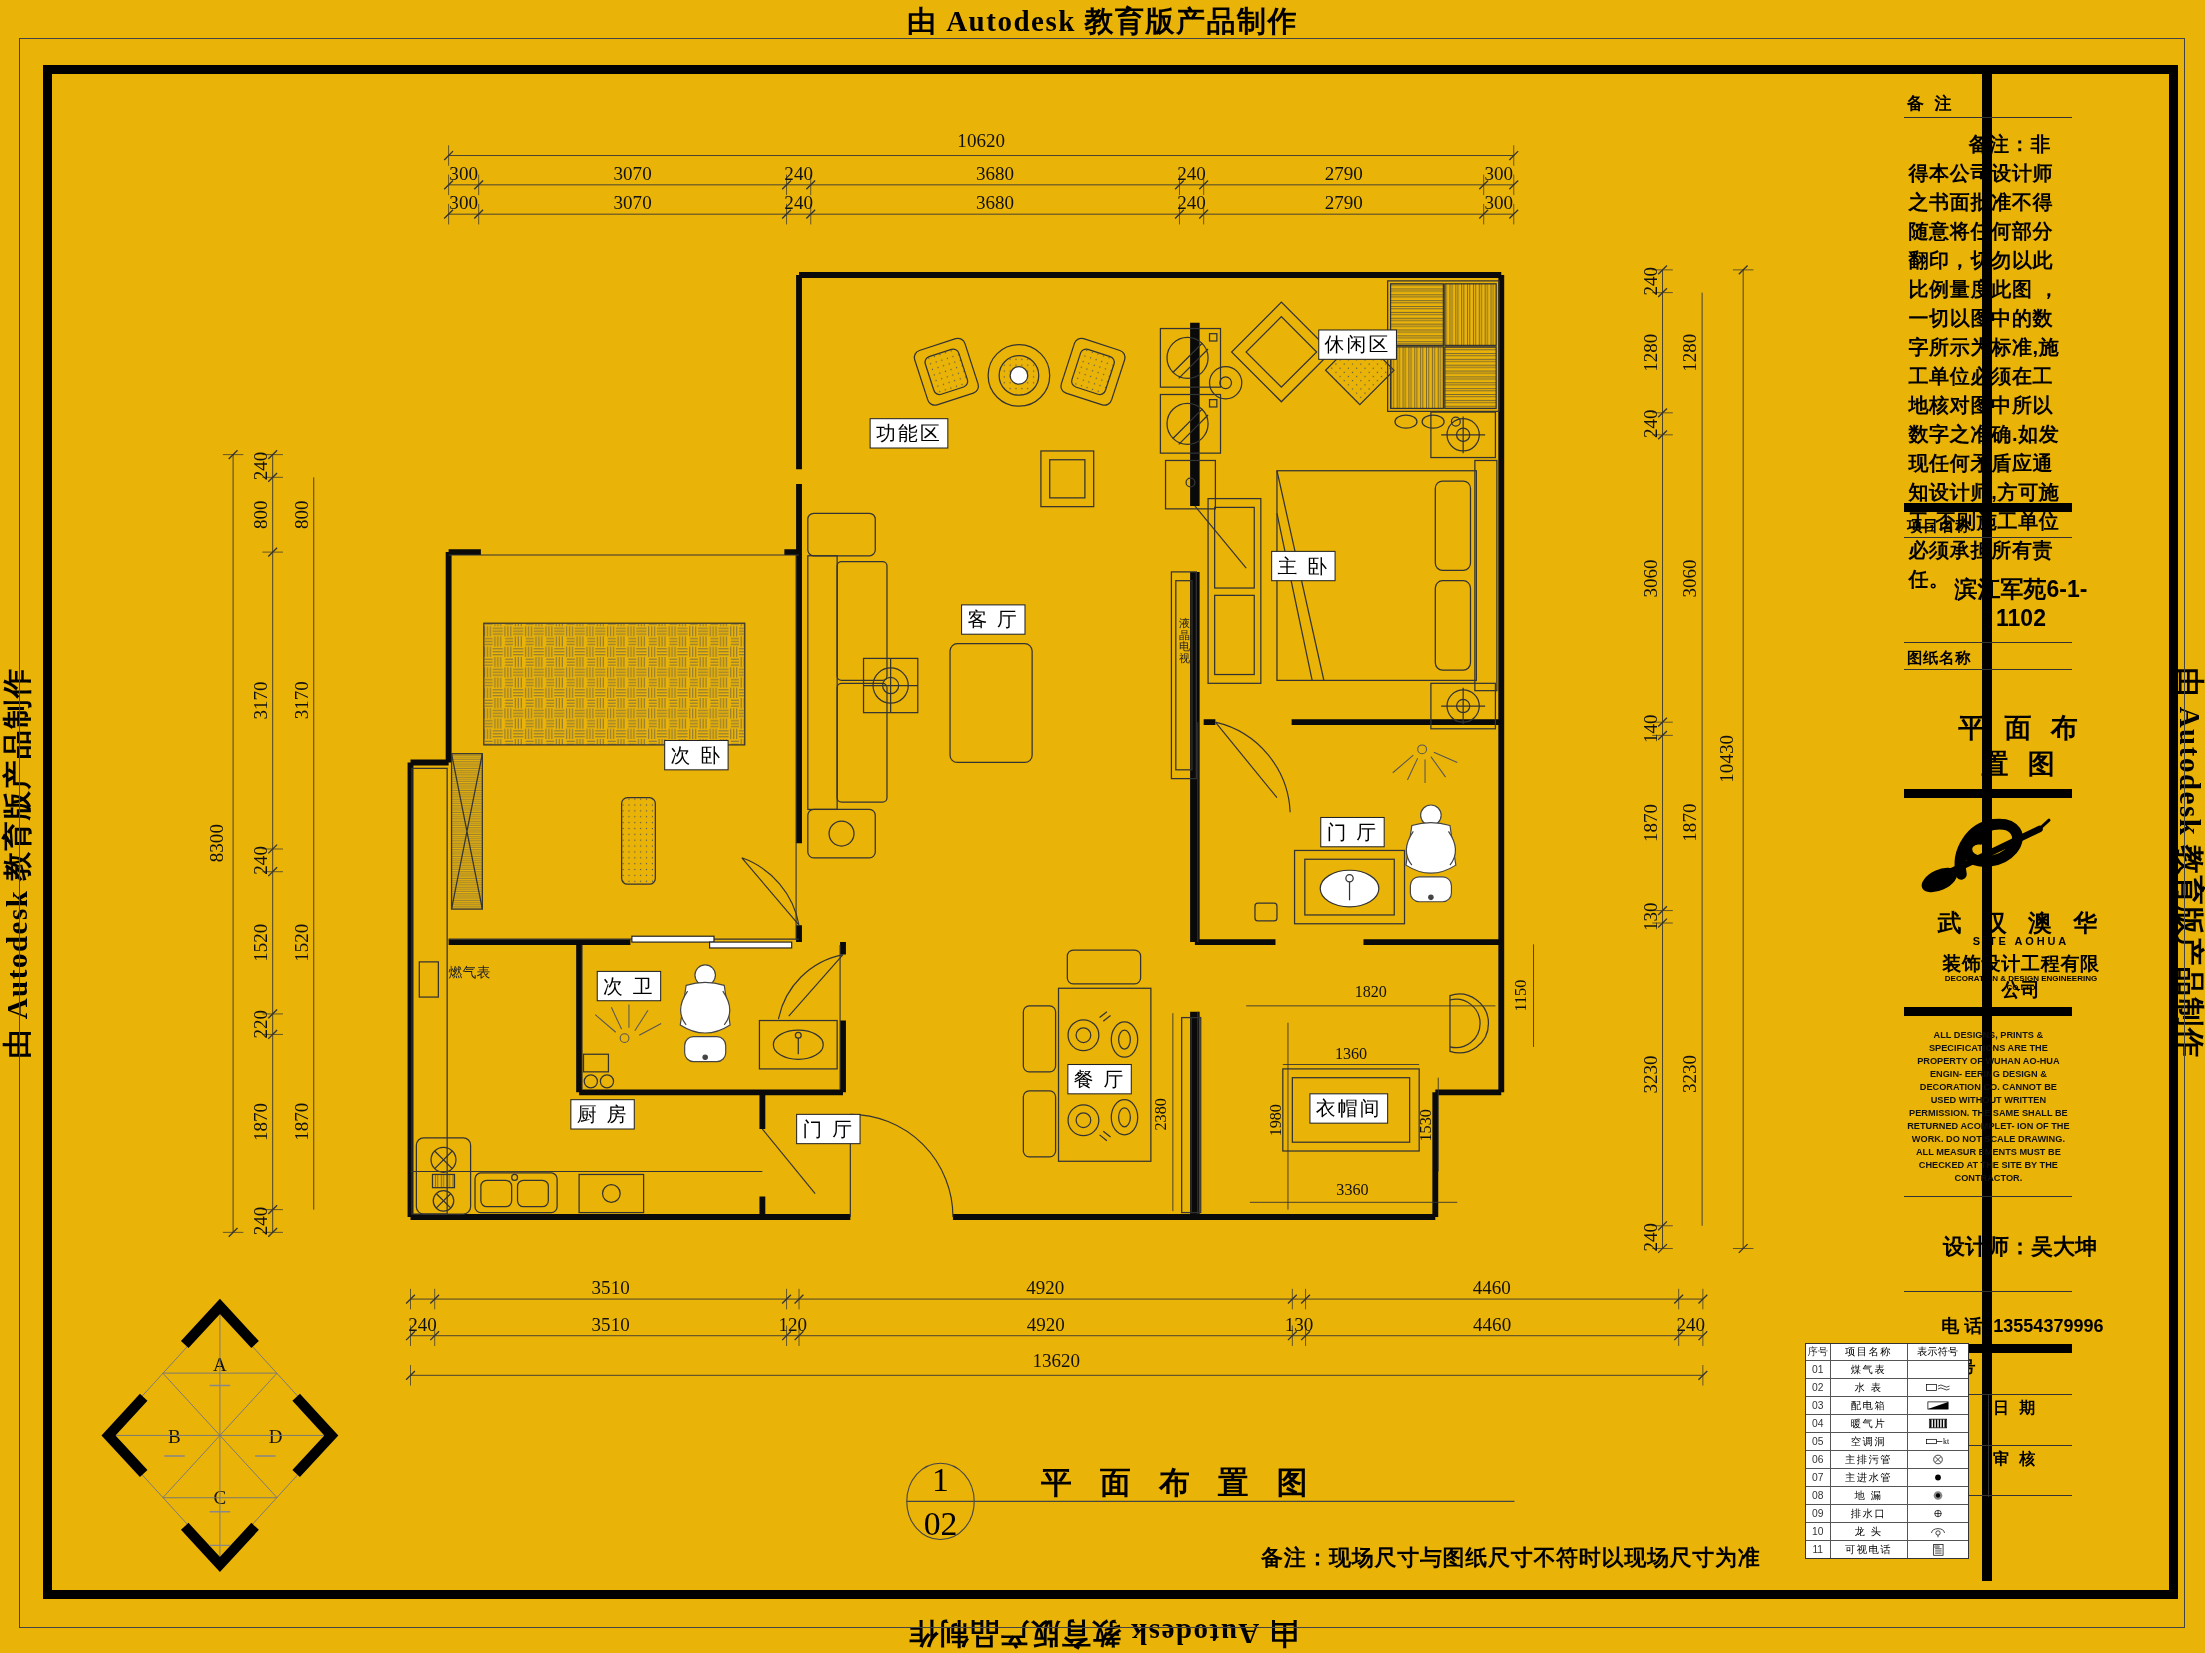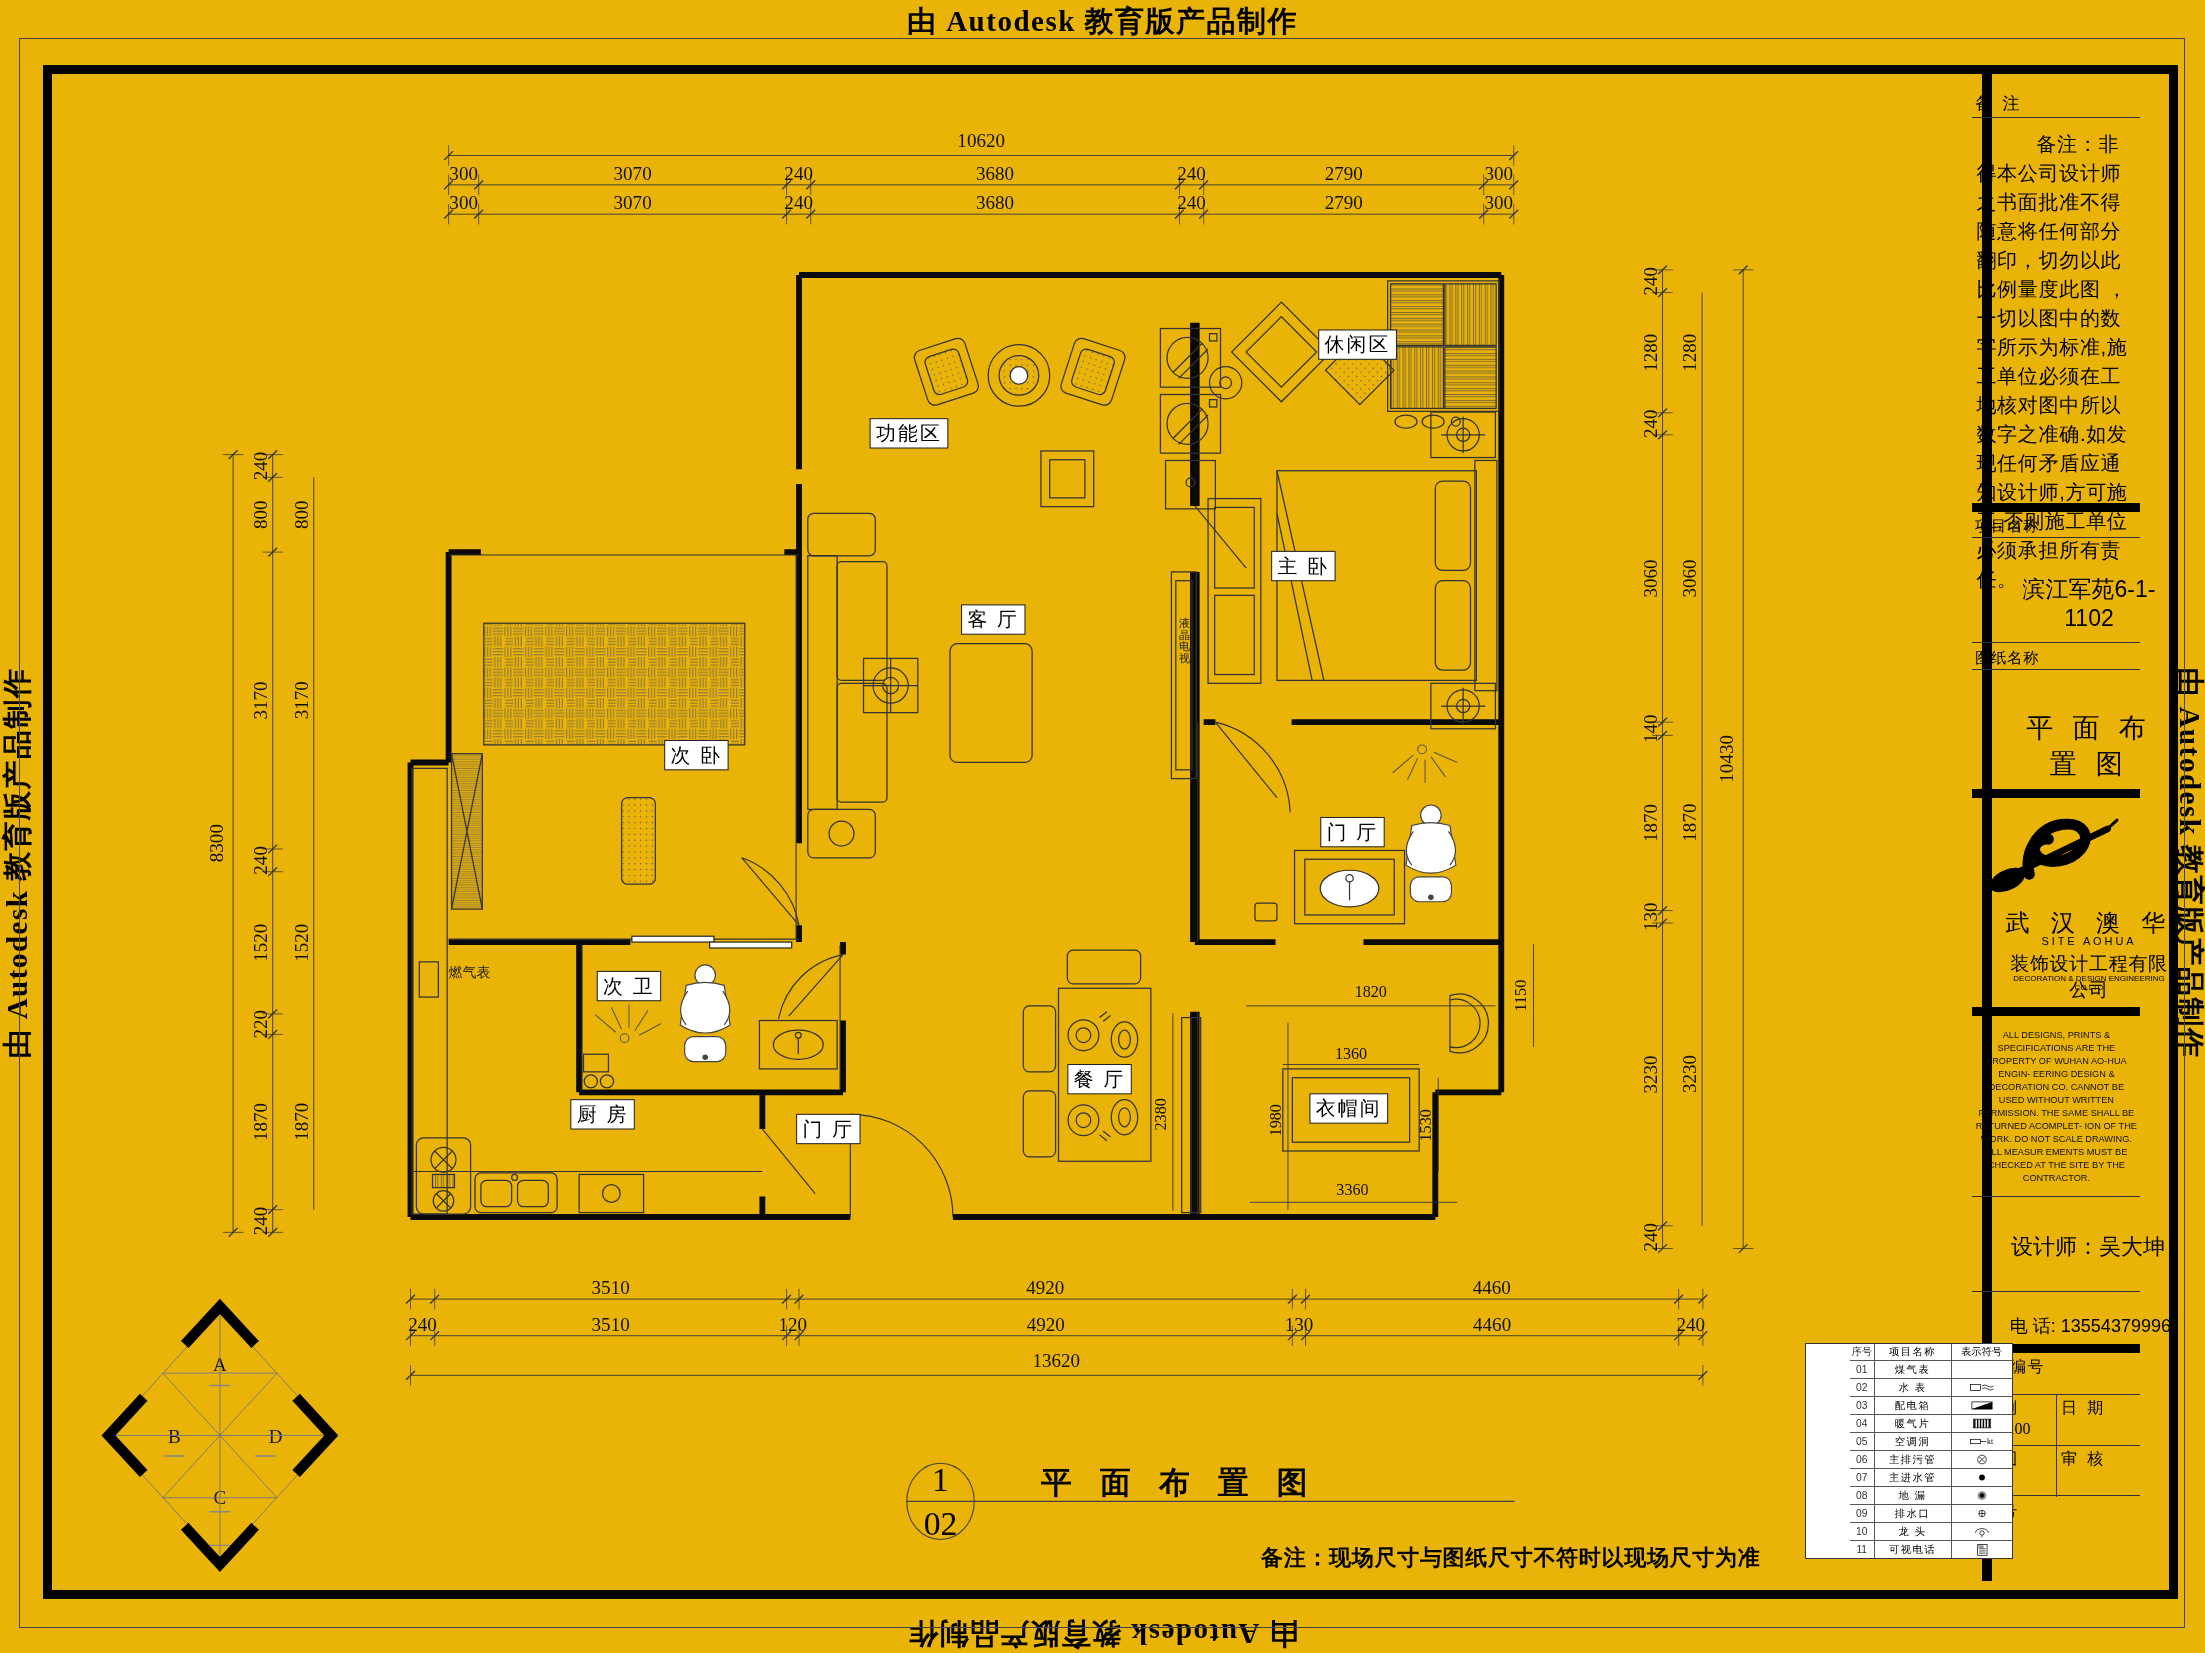--- a/index.html
+++ b/index.html
@@ -8,29 +8,29 @@
   .edge-text{position:absolute;font-family:"Liberation Serif",serif;font-weight:bold;
              font-size:29px;letter-spacing:1.5px;white-space:nowrap;}
   #edge-top{left:50%;top:1.5px;transform:translateX(-50%);}
   #edge-bottom{left:50%;bottom:1.5px;transform:translateX(-50%) rotate(180deg);}
   #edge-left{left:-422px;top:843px;width:880px;text-align:center;transform:rotate(-90deg);}
   #edge-right{right:-424px;top:843px;width:880px;text-align:center;transform:rotate(90deg);}
   .thin-border{position:absolute;left:19px;top:38px;width:2164px;height:1588px;border:1.5px solid #444;}
   .thick-border{position:absolute;left:43px;top:65px;width:2117px;height:1516px;border:9.5px solid #000;}
   .tb-divider{position:absolute;left:1982px;top:65px;width:9.5px;height:1516px;background:#000;}
   
-  #titleblock{position:absolute;left:1972px;top:74px;width:168px;height:1497px;font-family:"Liberation Sans",sans-serif;}
+  #titleblock{position:absolute;left:1904px;top:74px;width:168px;height:1497px;font-family:"Liberation Sans",sans-serif;font-weight:bold;}
   .tb-bar{position:absolute;left:0;width:168px;height:8.8px;background:#000;}
   .tb-hline{position:absolute;left:0;width:168px;border-top:1.1px solid #333;}
   .tb-label{position:absolute;left:2.9px;font-size:17px;letter-spacing:2.9px;}
   .tb-notes{position:absolute;left:4.4px;width:160px;font-size:20px;line-height:29px;text-indent:3em;letter-spacing:0.7px;}
   .tb-center{position:absolute;left:0;width:168px;text-align:center;padding-left:33px;}
   .small-print{position:absolute;left:2.9px;width:163px;font-size:9.2px;line-height:13px;text-align:center;color:#111;}
   
-  #legend{position:absolute;left:1805px;top:1343px;width:162px;border:1.1px solid #333;background:#fff;font-size:10.3px;padding-left:44px;}
+  #legend{position:absolute;left:1805px;top:1343px;width:162px;border:1.1px solid #333;background:#fff;font-size:10.3px;}
   .lg-row{display:flex;border-top:0.7px solid #555;height:17px;line-height:17px;}
   .lg-row:first-child{border-top:none;height:16px;line-height:16px;}
   .lg-c1{width:23.5px;text-align:center;border-right:0.7px solid #555;color:#333;}
   .lg-c2{width:76px;text-align:center;border-right:0.7px solid #555;letter-spacing:1.5px;}
   .lg-c3{width:60px;display:flex;align-items:center;justify-content:center;}
   
   #footer-note{position:absolute;left:1261px;top:1543px;width:587px;font-size:22px;font-weight:bold;letter-spacing:0.7px;}
   svg text{font-family:"Liberation Serif",serif;}
   text.dim{font-size:26px;fill:#111;}
   text.dim-sm{font-size:22px;fill:#111;}

